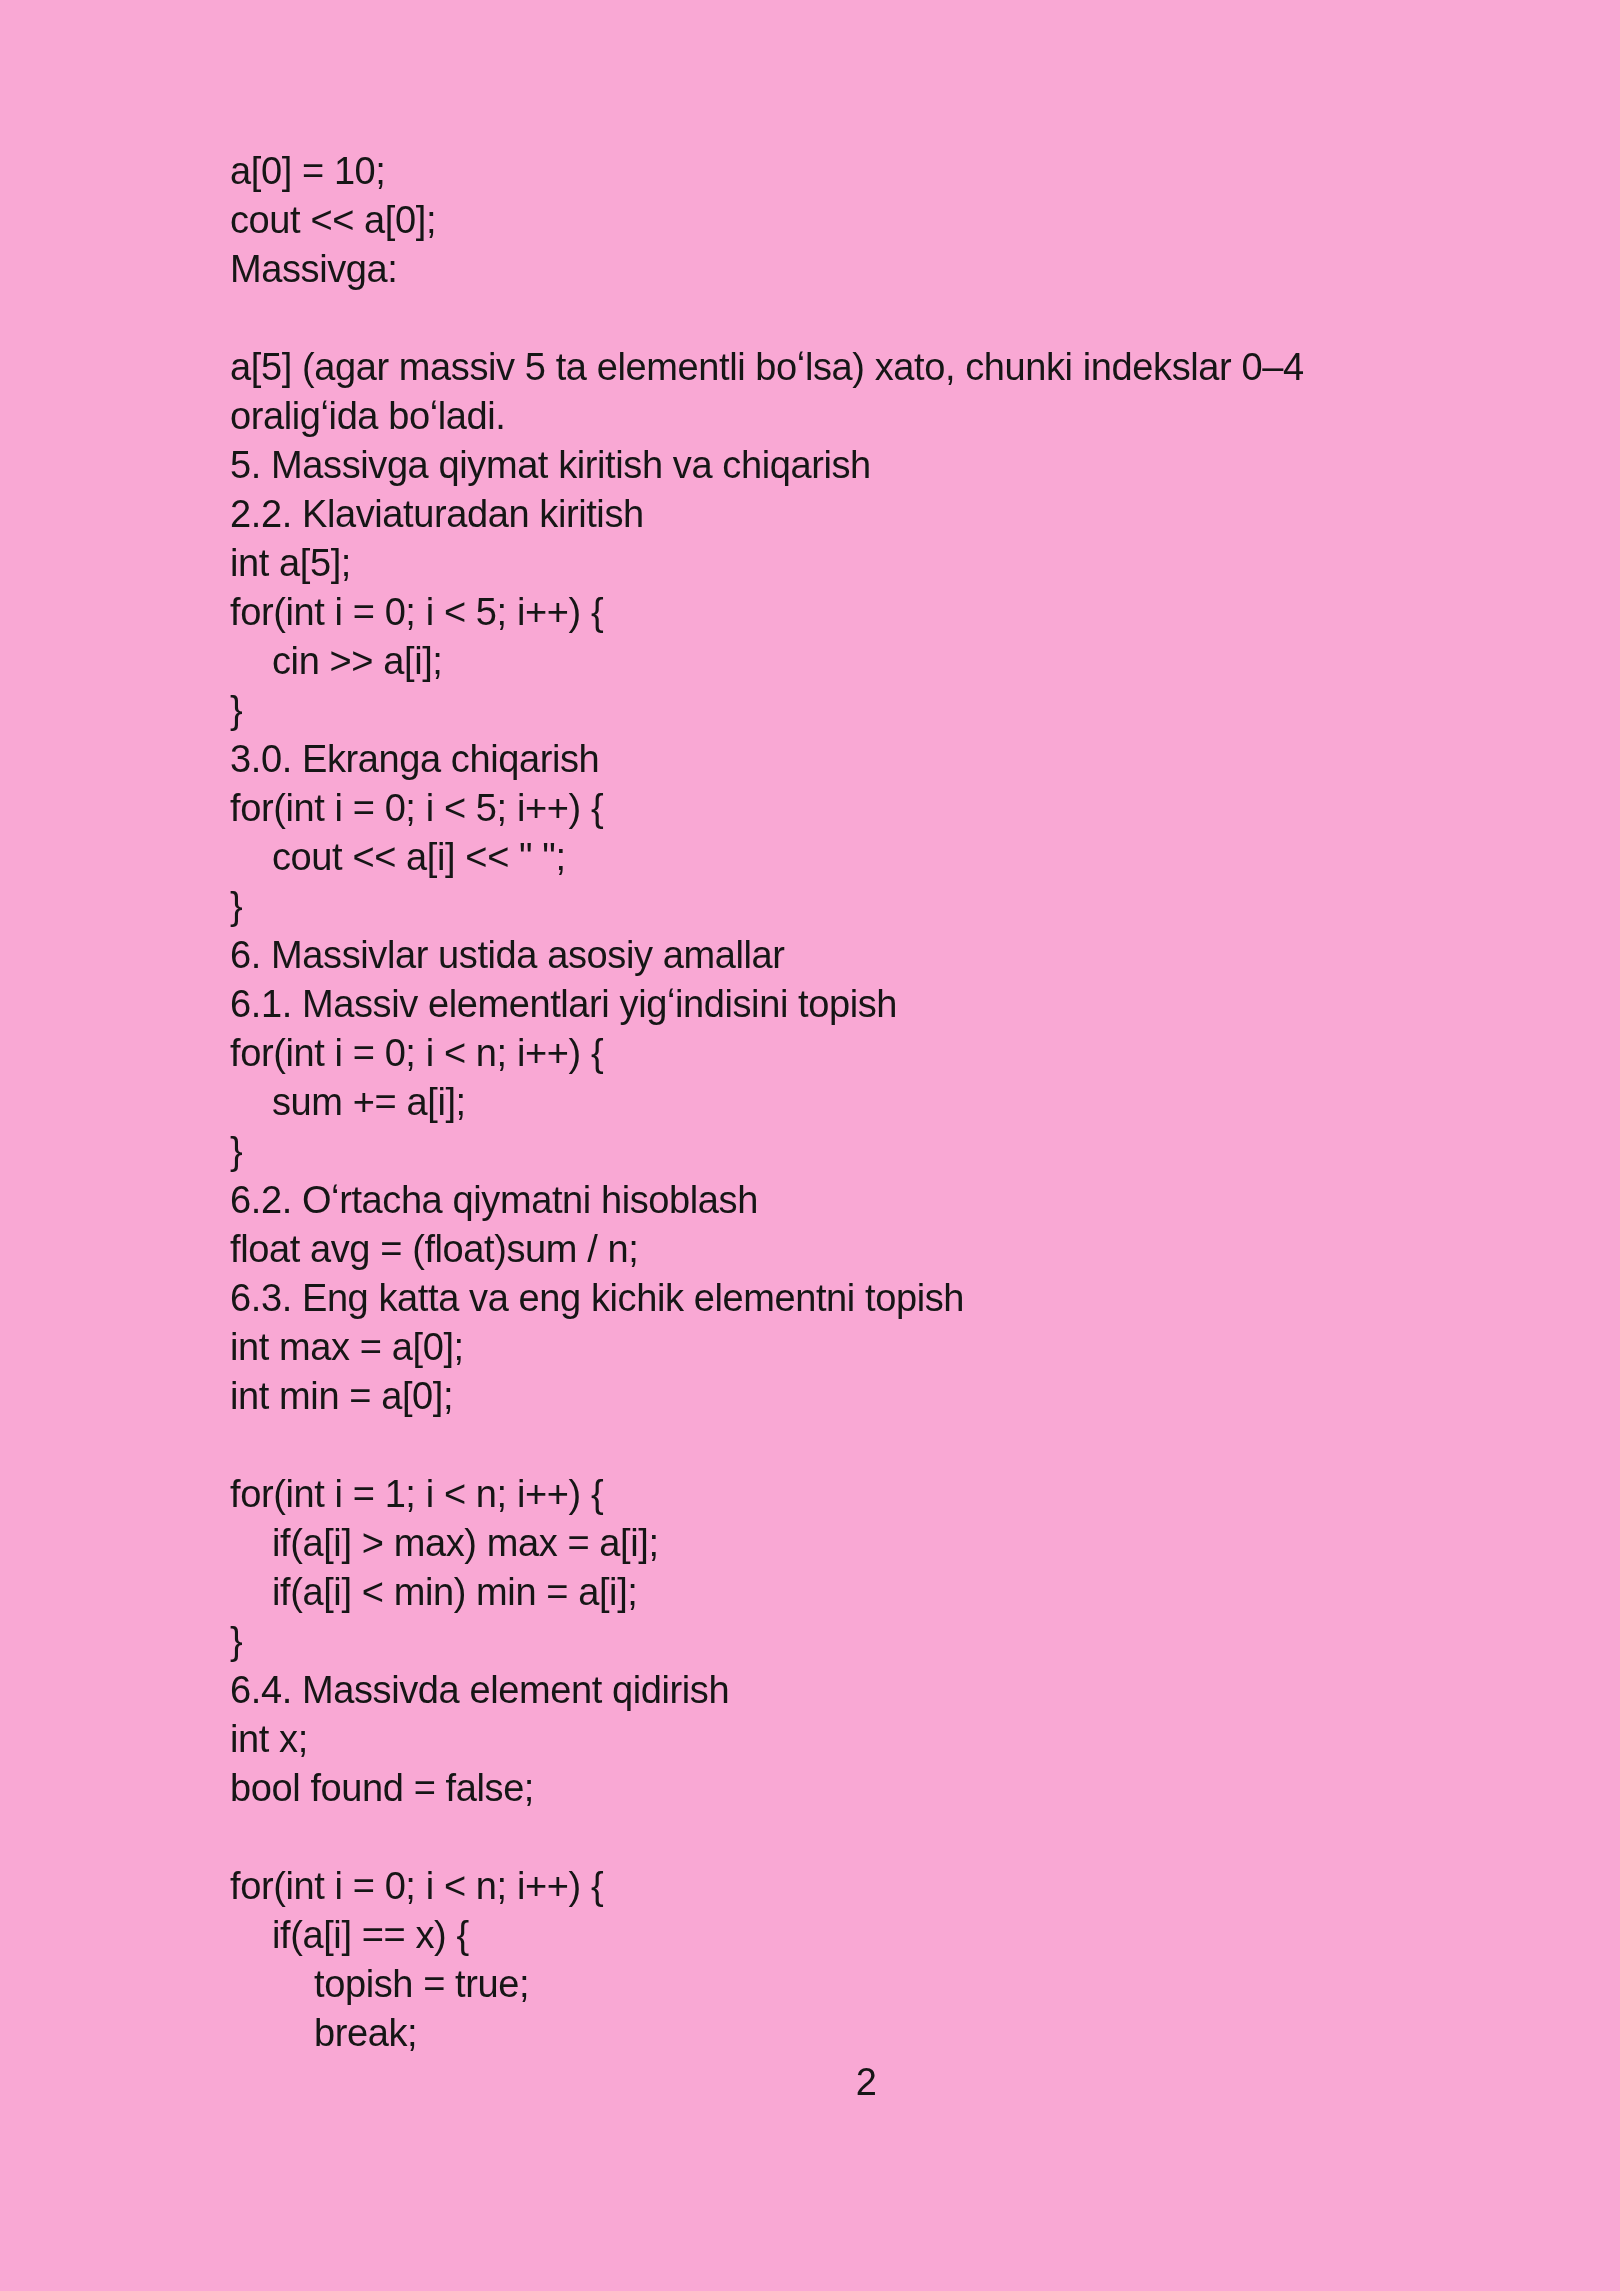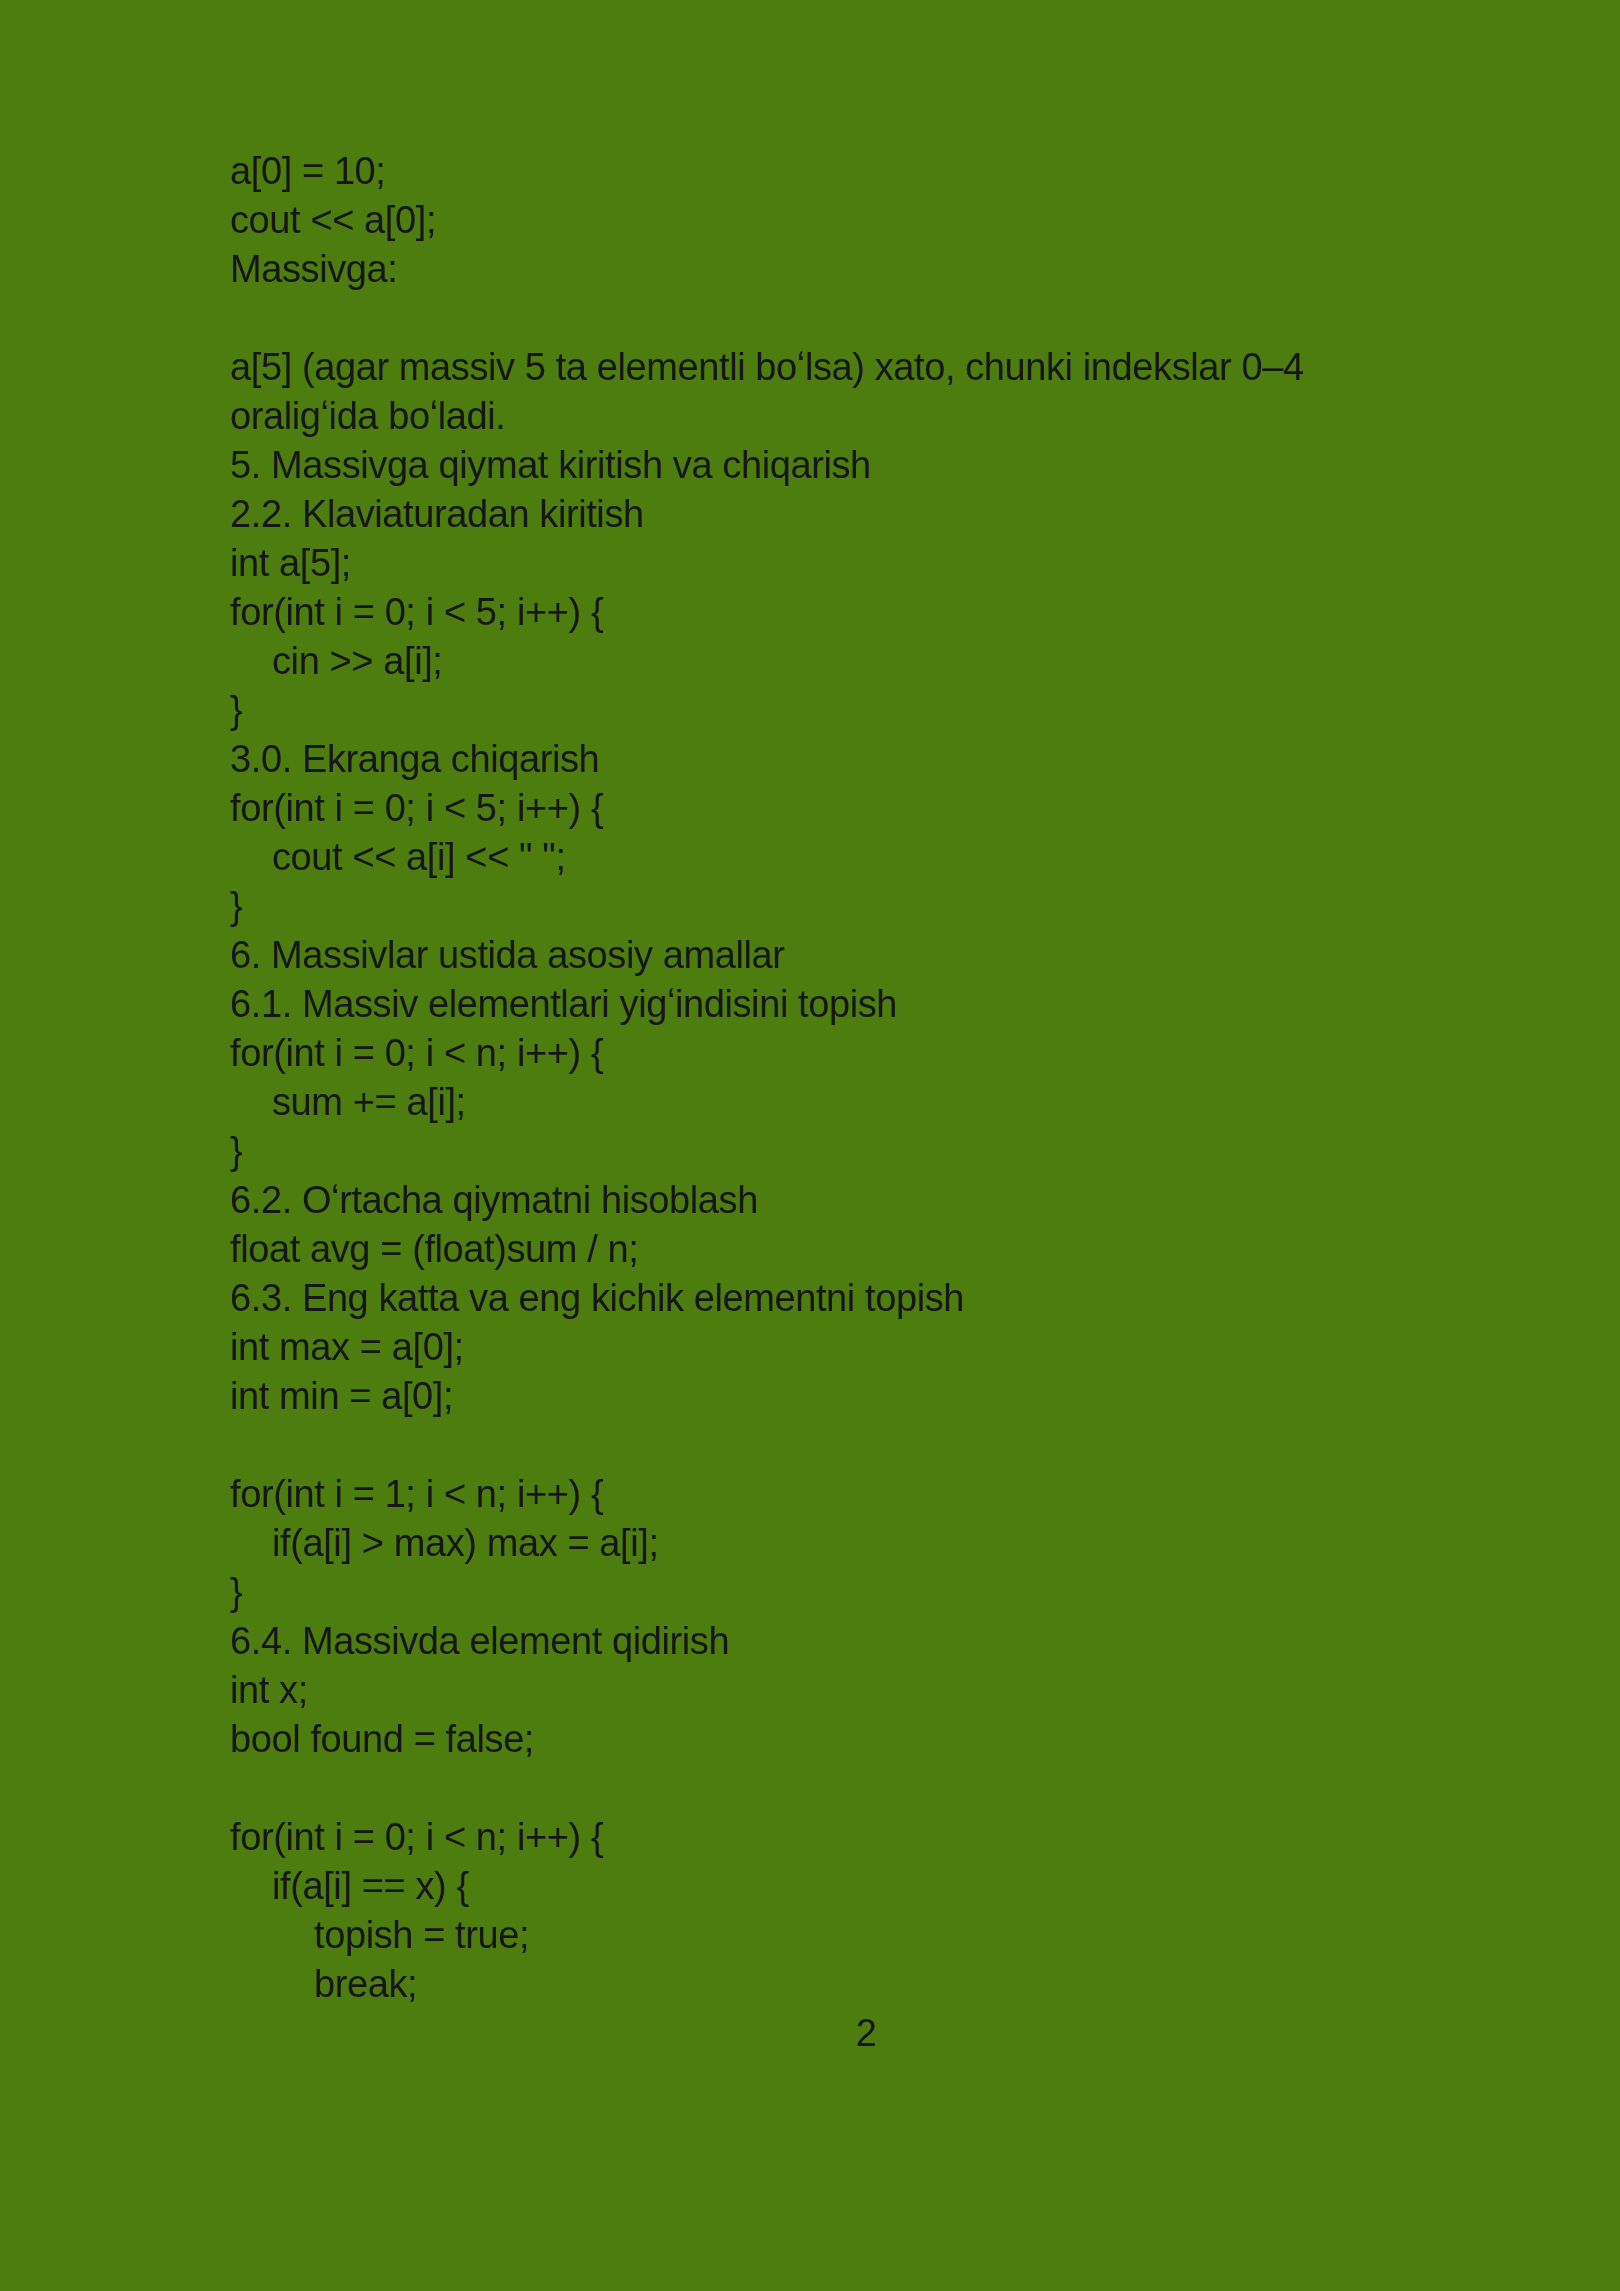--- a/index.html
+++ b/index.html
@@ -4,21 +4,21 @@
 <style>
   html, body {
     margin: 0;
     padding: 0;
     background: #ffffff;
   }
   .page {
     position: relative;
     width: 1620px;
     height: 2292px;
-    background: #4d7c0f;
+    background: #f9a8d4;
     overflow: hidden;
     font-family: "Liberation Sans", sans-serif;
     font-size: 38px;
     letter-spacing: -0.4px;
     color: #161616;
   }
   .content {
     position: absolute;
     top: 147px;
     left: 230px;
@@ -63,20 +63,21 @@
     <div class="line i1">sum += a[i];</div>
     <div class="line">}</div>
     <div class="line">6.2. Oʻrtacha qiymatni hisoblash</div>
     <div class="line">float avg = (float)sum / n;</div>
     <div class="line">6.3. Eng katta va eng kichik elementni topish</div>
     <div class="line">int max = a[0];</div>
     <div class="line">int min = a[0];</div>
     <div class="line"></div>
     <div class="line">for(int i = 1; i &lt; n; i++) {</div>
     <div class="line i1">if(a[i] &gt; max) max = a[i];</div>
+    <div class="line i1">if(a[i] &lt; min) min = a[i];</div>
     <div class="line">}</div>
     <div class="line">6.4. Massivda element qidirish</div>
     <div class="line">int x;</div>
     <div class="line">bool found = false;</div>
     <div class="line"></div>
     <div class="line">for(int i = 0; i &lt; n; i++) {</div>
     <div class="line i1">if(a[i] == x) {</div>
     <div class="line i2">topish = true;</div>
     <div class="line i2">break;</div>
     <div class="line page-number">2</div>

